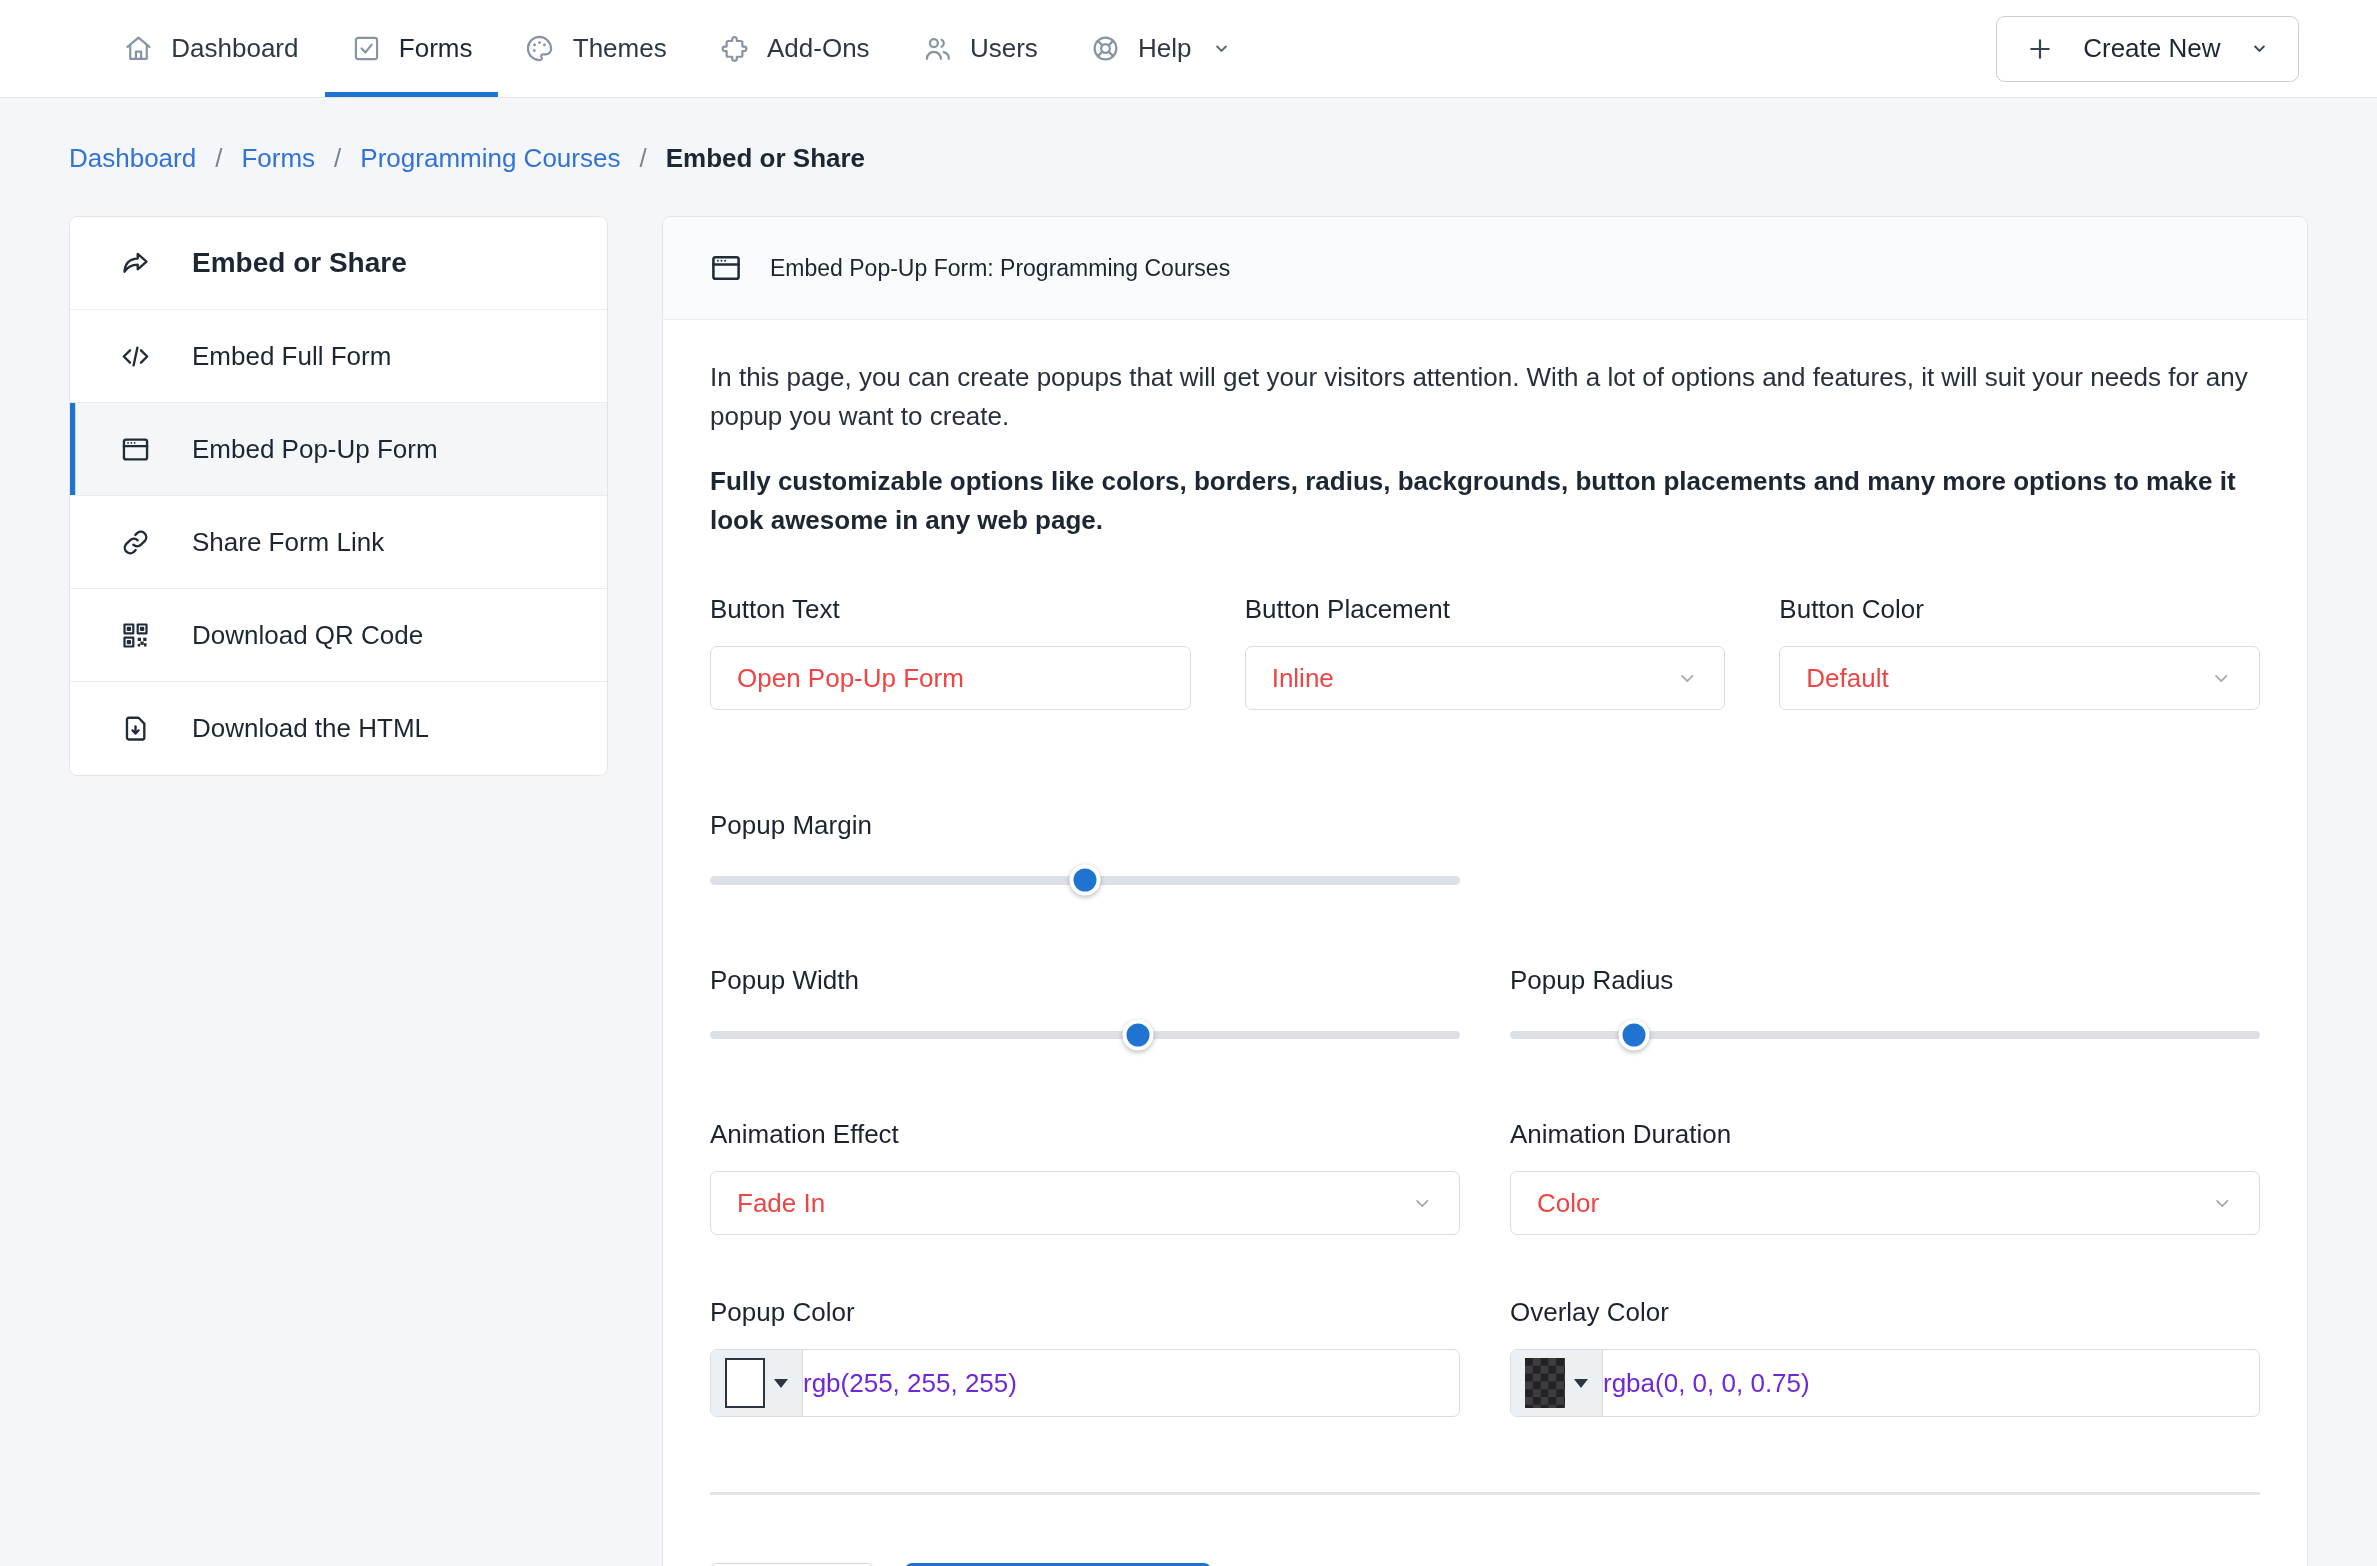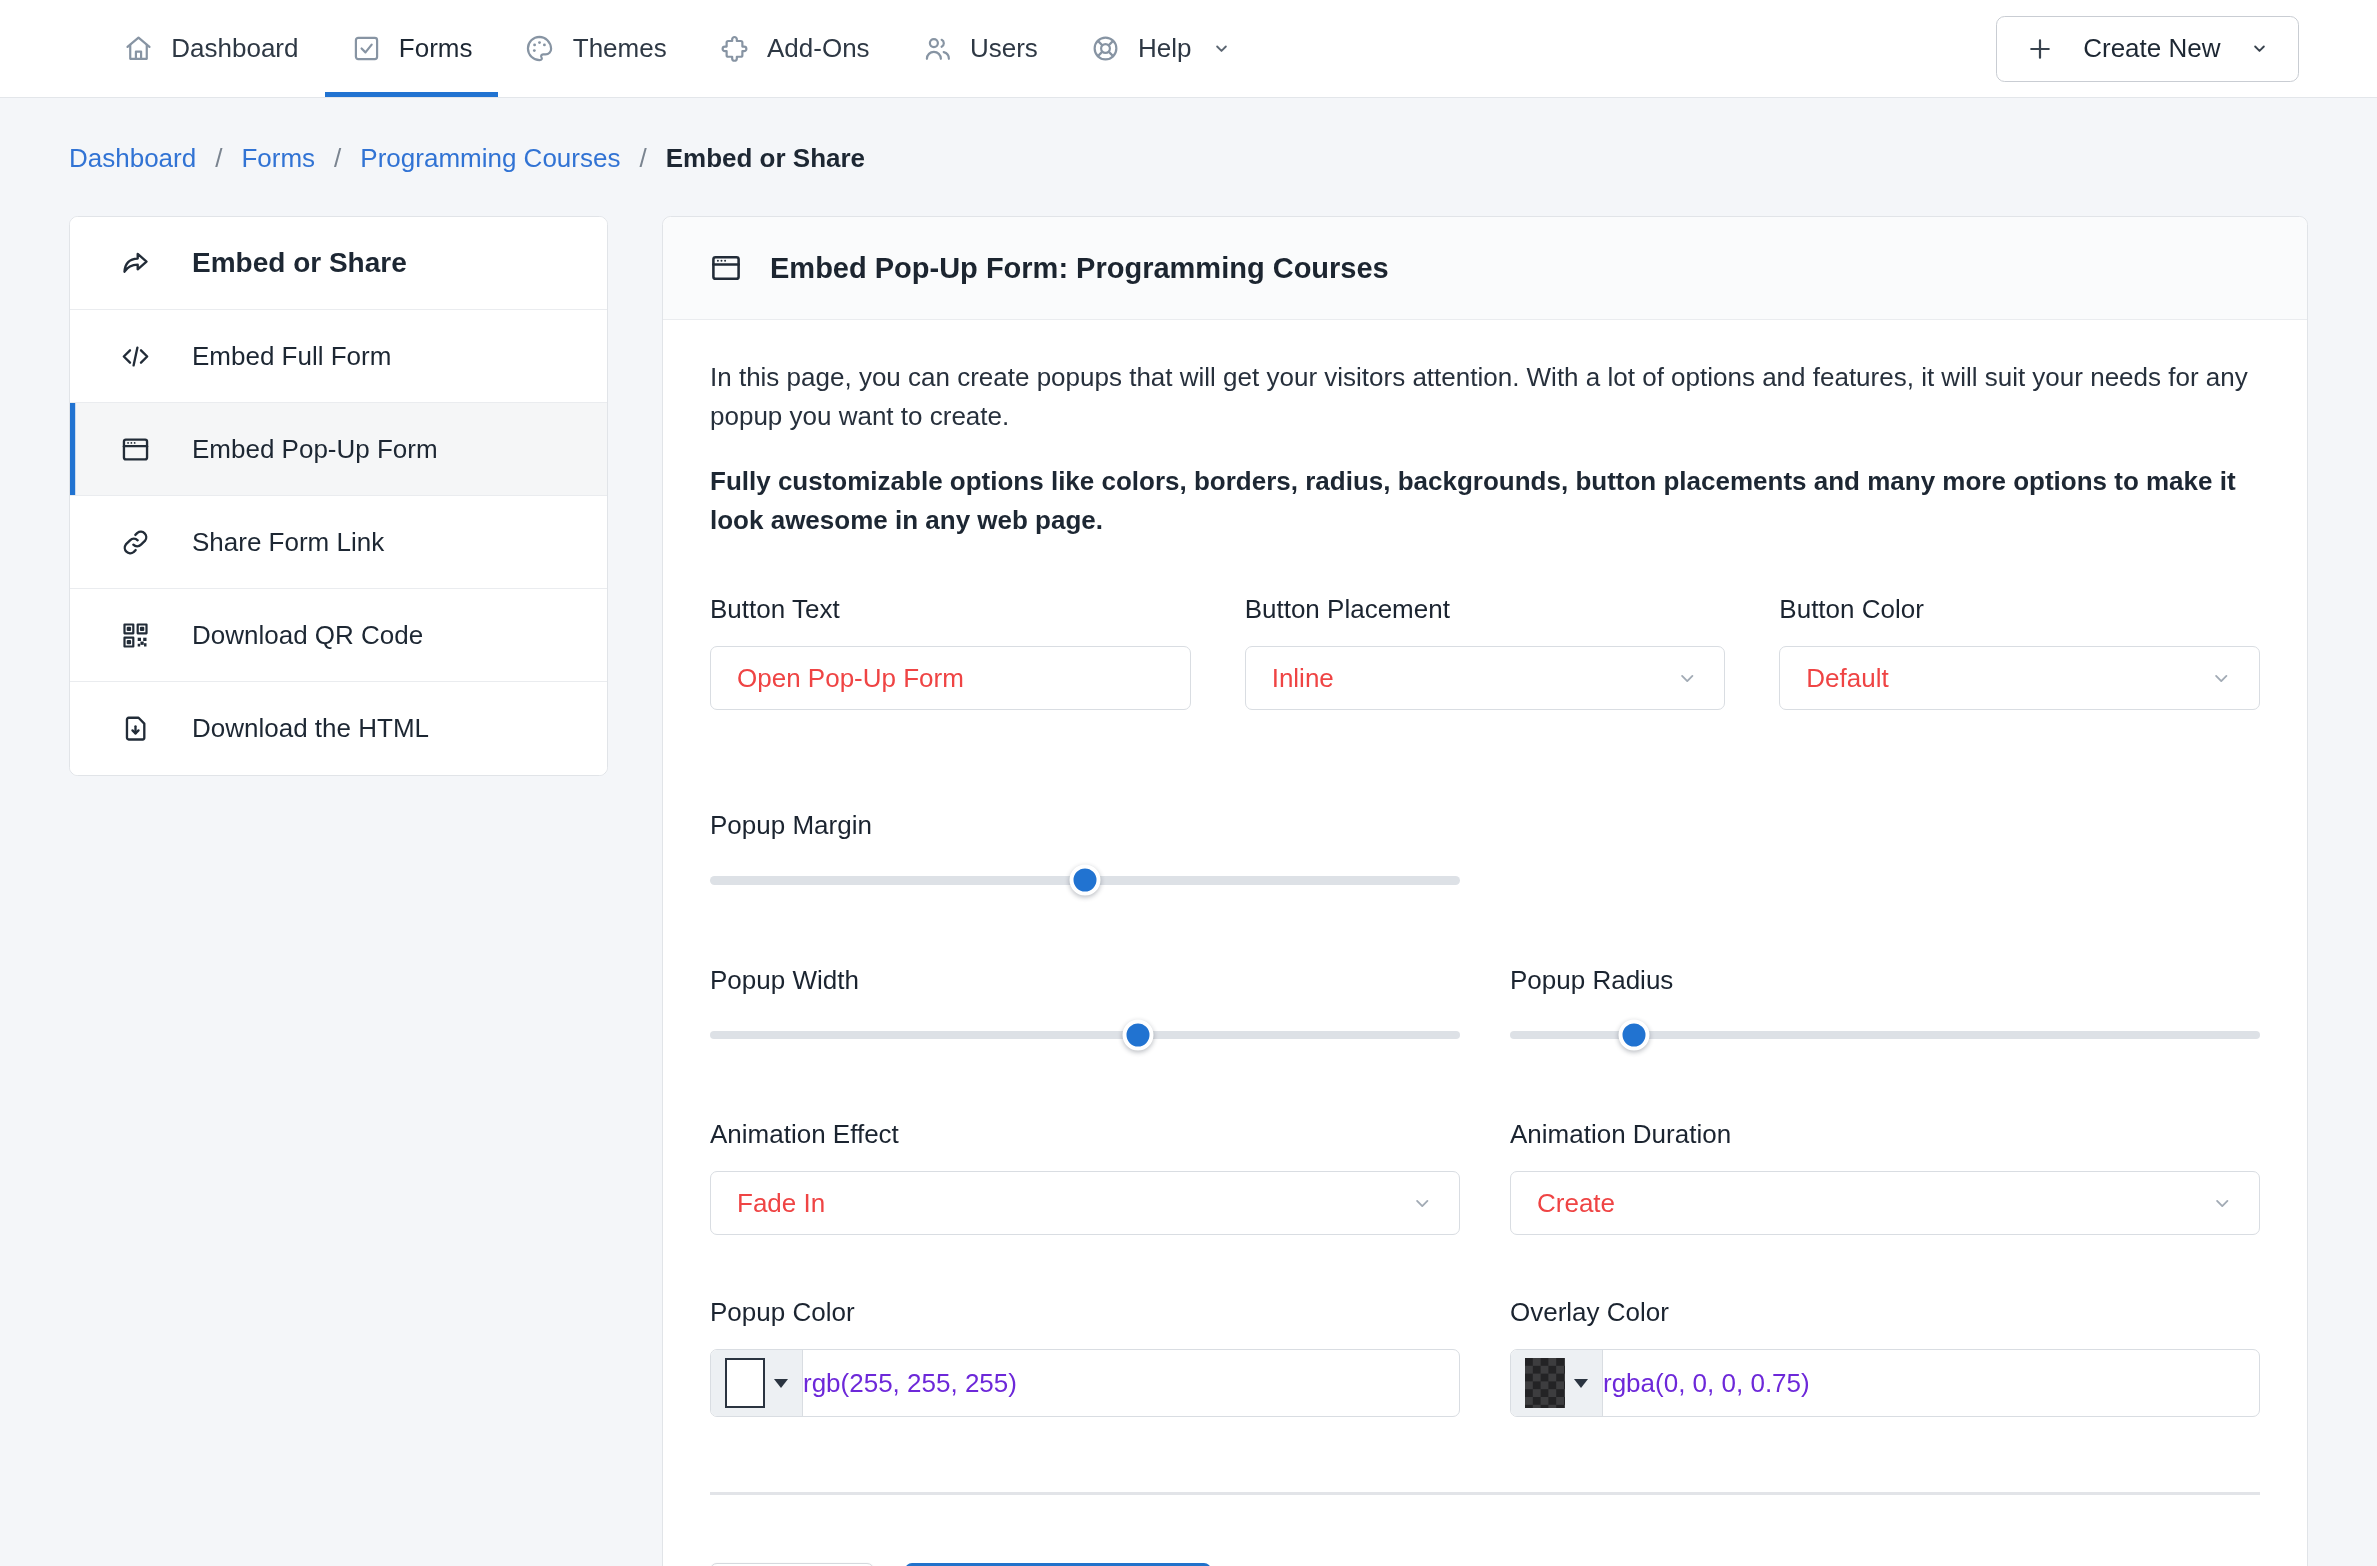--- a/index.html
+++ b/index.html
@@ -69,21 +69,21 @@
   
   .panel {
     flex:1; background:#fff; border:0.9px solid #e1e4e8; border-radius:8.7px;
   }
   .panel-header {
     display:flex; align-items:center; gap:26px;
     padding:33px 45px; background:#fafbfc; border-bottom:0.9px solid #eaecef;
     border-radius:8.7px 8.7px 0 0;
   }
   .panel-header .picon { color:#222c38; }
-  .panel-title { font-size:29px; font-weight:700; color:#1c2530; }
+  .panel-title { font-size:23px; font-weight:400; color:#1c2530; }
 
   .panel-body { padding:38px 47px 50px 47px; }
   .intro { font-size:26px; line-height:1.5; color:#27303c; margin-bottom:26px; }
   .intro-bold { font-size:26px; line-height:1.5; color:#1d2733; font-weight:700; margin-bottom:54px; }
 
   .grid-3 { display:grid; grid-template-columns:1fr 1fr 1fr; column-gap:54px; margin-bottom:100px; }
   .grid-2 { display:grid; grid-template-columns:1fr 1fr; column-gap:50px; }
 
   .field-label { font-size:26px; color:#1b2430; margin-bottom:21px; }
 
@@ -408,21 +408,21 @@
             <span class="chev">
               <svg width="22.5" height="22.5" viewBox="0 0 24 24" fill="none" stroke="currentColor" stroke-width="2" stroke-linecap="round" stroke-linejoin="round">
                   <path d="m6.5 9.5 5.5 5.5 5.5-5.5"></path>
                 </svg>
             </span>
           </div>
         </div>
         <div>
           <div class="field-label">Animation Duration</div>
           <div class="select">
-            <span>Create</span>
+            <span>Color</span>
             <span class="chev">
               <svg width="22.5" height="22.5" viewBox="0 0 24 24" fill="none" stroke="currentColor" stroke-width="2" stroke-linecap="round" stroke-linejoin="round">
                   <path d="m6.5 9.5 5.5 5.5 5.5-5.5"></path>
                 </svg>
             </span>
           </div>
         </div>
       </div>
 
       <div class="grid-2">

